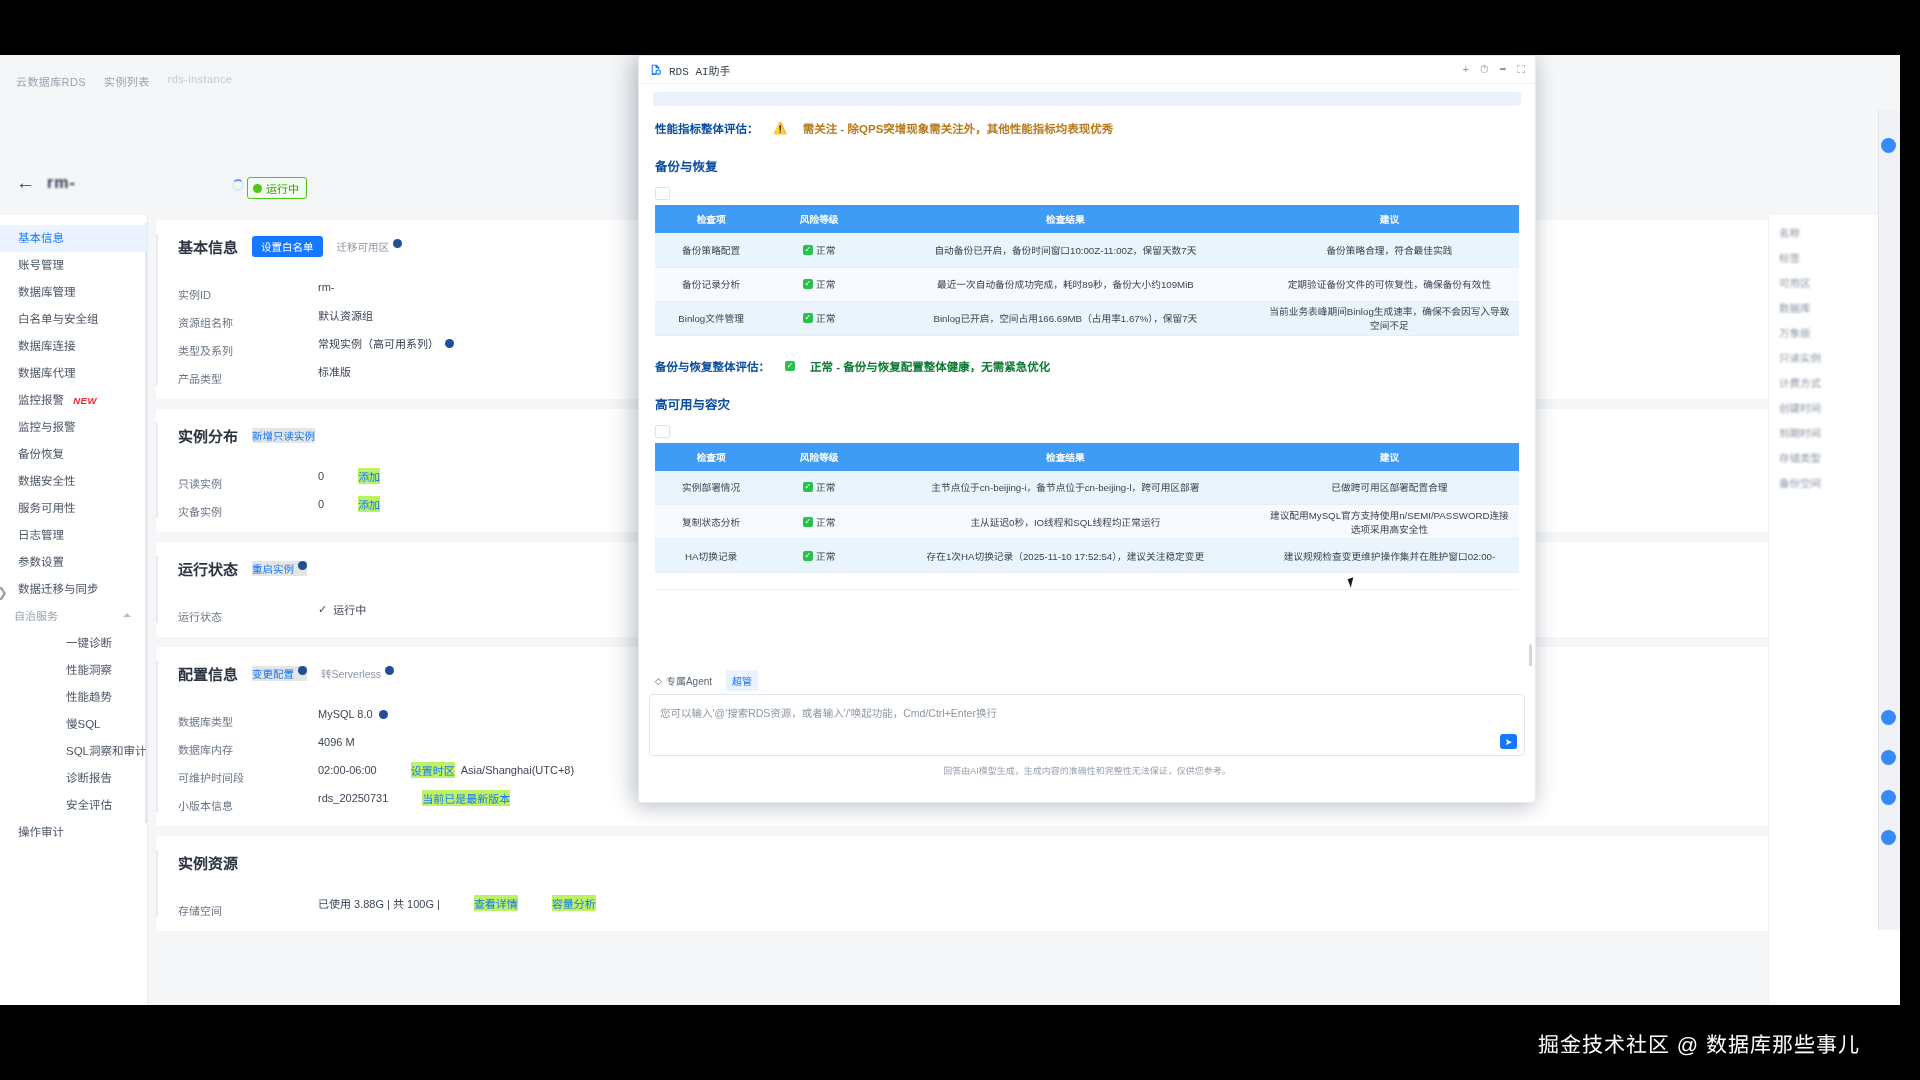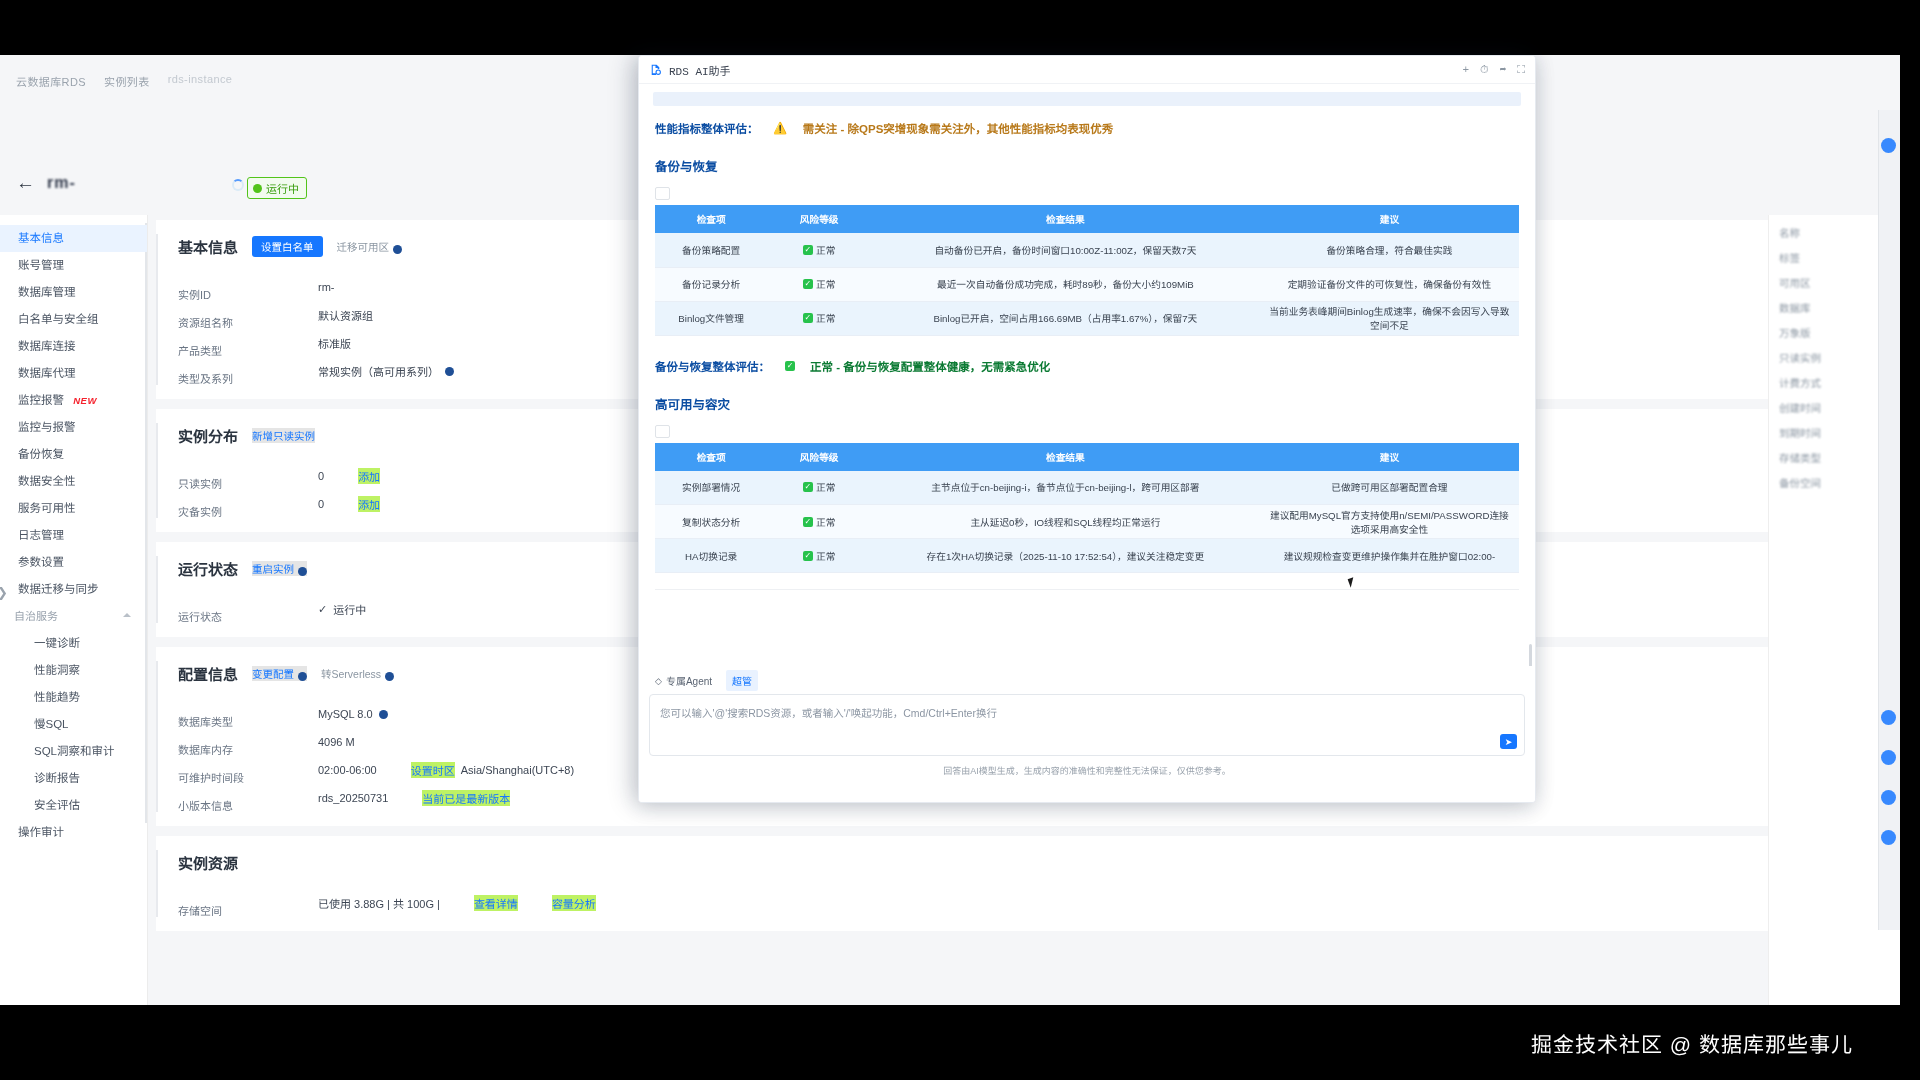--- a/index.html
+++ b/index.html
@@ -59,21 +59,21 @@
     padding-top: 10px;
   }
   .lnav-item {
     height: 27px; line-height: 27px;
     padding-left: 18px;
     font-size: 11.5px; color: #4b5563;
     filter: blur(.75px); white-space: nowrap;
     position: relative;
   }
   .lnav-item.active { background: #eaf3ff; color: #1677ff; }
-  .lnav-item.sub { padding-left: 34px; }
+  .lnav-item.sub { padding-left: 34px; margin-left: 32px; }
   .lnav-item.group { color: #98a2ad; font-size: 11px; padding-left: 14px; }
   .badge-new {
     color: #f5222d; font-style: italic; font-weight: 700;
     font-size: 9.5px; margin-left: 6px; letter-spacing: .5px;
   }
   .group-caret {
     position: absolute; right: 16px; top: 10px;
     width: 0; height: 0;
     border-left: 4px solid transparent; border-right: 4px solid transparent;
     border-bottom: 4px solid #b9c0c8;
@@ -102,21 +102,21 @@
     content:""; position:absolute; left:0; top:14px; bottom:14px; width:2px;
     background:#e8eaee;
   }
   .card-head { display:flex; align-items:center; gap:14px; margin-bottom: 16px; }
   .card-title { font-size: 15px; font-weight: 700; color: #2b3440; filter: blur(.5px); }
   .btn-primary {
     background: #1677ff; color: #fff; font-size: 10.5px;
     padding: 3px 9px; border-radius: 3px; filter: blur(.6px);
   }
   .link-act {
-    font-size: 10.5px; color: #8b96a2; display:flex; align-items:flex-end; gap:4px;
+    font-size: 10.5px; color: #8b96a2; display:flex; align-items:flex-start; gap:4px;
     filter: blur(.65px);
   }
   .link-blue { color:#1677ff; background:#e5e5e5; }
   .info-dot {
     width: 9px; height: 9px; border-radius: 50%;
     background: #1f4f96; display:inline-block; flex:none;
   }
   .row {
     display: flex; align-items: center; height: 28px;
     font-size: 11px; color: #6b7685; filter: blur(.75px);
@@ -248,21 +248,21 @@
     display:flex; align-items:center; justify-content:center;
     color:#fff; font-size: 9px;
   }
   .disclaimer {
     text-align:center; font-size: 9px; color:#9aa3ad;
     margin-top: 8px; filter: blur(.6px);
   }
 
   
   .wm {
-    position:absolute; left:0; right:7px; bottom:0; height:75px;
+    position:absolute; left:0; right:0; bottom:0; height:75px;
     background:#000; color:#fff;
     display:flex; align-items:center; justify-content:flex-end;
     padding-right: 60px;
     font-size: 21px; letter-spacing: 1px;
   }
   .topbar { position:absolute; left:0; top:0; right:0; height:55px; background:#000; }
   .cursor {
     position:absolute; left:1349px; top:578px;
     width:0;height:0;border-left:6px solid #1b1b1b;
     border-bottom:9px solid transparent; transform: rotate(-20deg);
@@ -340,29 +340,29 @@
         </div>
         <div class="row">
           <span class="lbl">实例ID</span>
           <span class="val">rm-</span>
         </div>
         <div class="row">
           <span class="lbl">资源组名称</span>
           <span class="val">默认资源组</span>
         </div>
         <div class="row">
-          <span class="lbl">产品类型</span>
-          <span class="val">标准版</span>
-        </div>
-        <div class="row">
           <span class="lbl">类型及系列</span>
           <span class="val">
             <span>常规实例（高可用系列）</span>
             <span class="info-dot"></span>
           </span>
+        </div>
+        <div class="row">
+          <span class="lbl">产品类型</span>
+          <span class="val">标准版</span>
         </div>
       </div>
 
       <div class="card">
         <div class="card-head">
           <span class="card-title">实例分布</span>
           <span class="link-act link-blue">新增只读实例</span>
         </div>
         <div class="row">
           <span class="lbl">只读实例</span>

